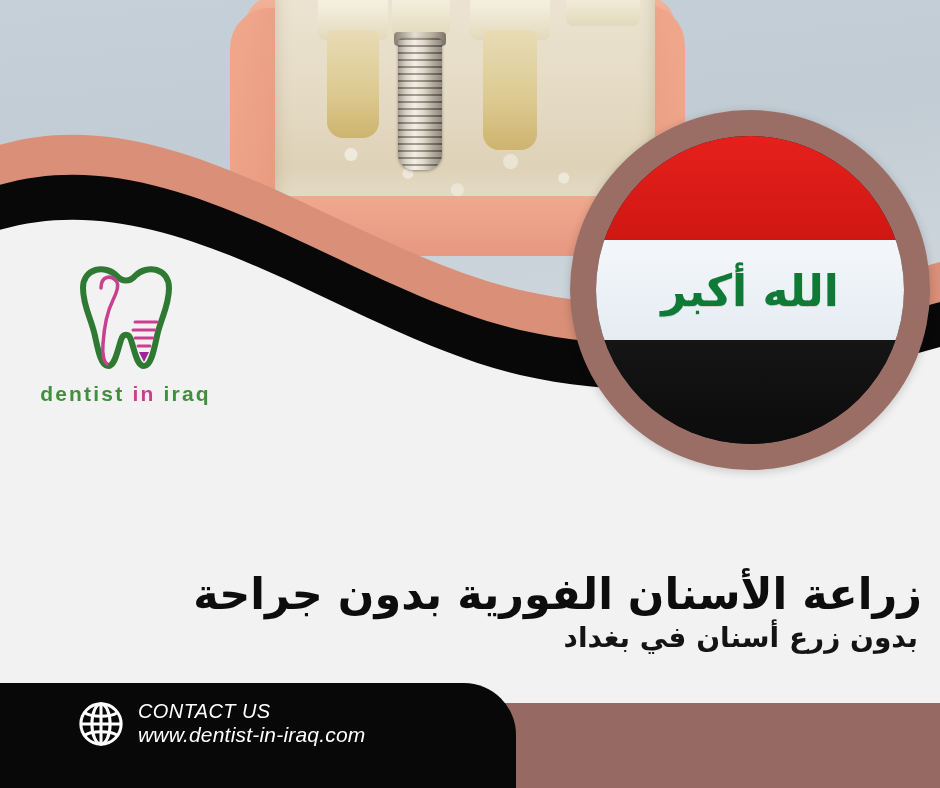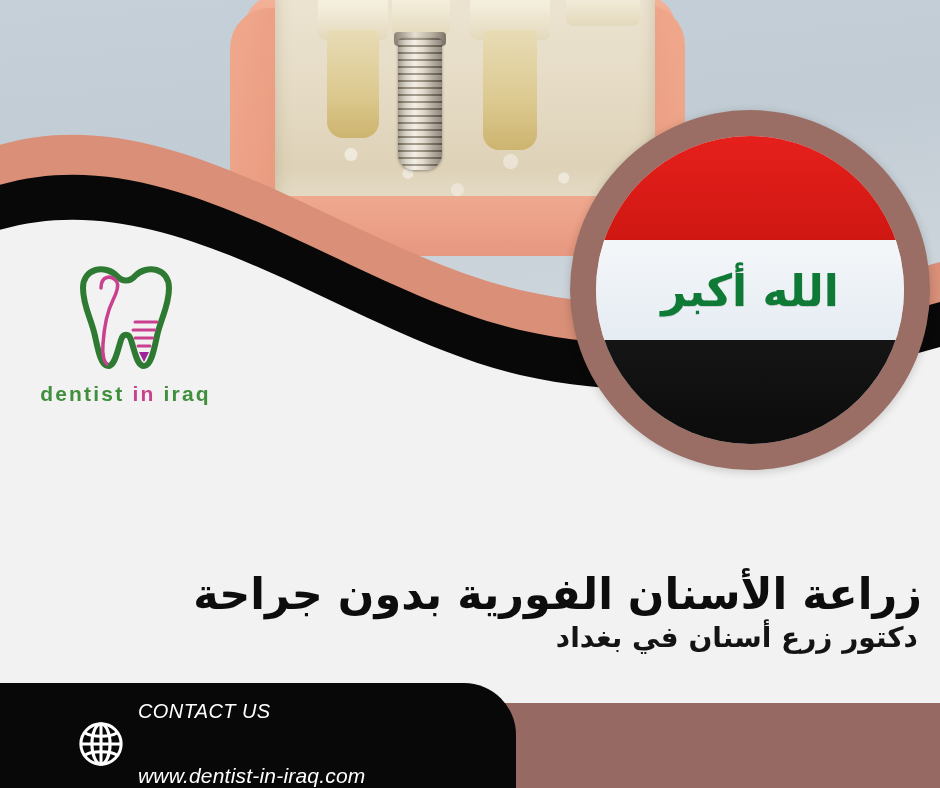--- a/index.html
+++ b/index.html
@@ -56,21 +56,21 @@
   .implant-head{position:absolute;left:394px;top:32px;width:52px;height:14px;border-radius:4px;
     background:linear-gradient(90deg,#8b8175 0%,#e5dfd2 40%,#b5ab9c 75%,#7b7267 100%);}
 
   
   .swoosh{position:absolute;left:0;top:0;width:940px;height:420px;}
 
   
   .flag-badge{position:absolute;left:570px;top:110px;width:360px;height:360px;
     border-radius:50%;background:#9a6e64;box-shadow:0 2px 10px rgba(0,0,0,.18);}
   .flag-inner{position:absolute;left:26px;top:26px;width:308px;height:308px;border-radius:50%;
-    overflow:hidden;background:#e5e5e5;text-align:right;}
+    overflow:hidden;background:#0f172a;text-align:right;}
   .flag-red{position:absolute;left:-20px;top:0;width:350px;height:104px;
     background:linear-gradient(180deg,#e6201c 0%,#cf1712 100%);}
   .flag-white{position:absolute;left:-20px;top:104px;width:350px;height:100px;
     background:linear-gradient(180deg,#f4f7fa 0%,#e5ecf2 100%);}
   .flag-black{position:absolute;left:-20px;top:204px;width:350px;height:120px;
     background:linear-gradient(180deg,#151515 0%,#0a0a0a 100%);}
   .flag-script{position:absolute;left:0;top:104px;width:308px;height:100px;
     display:flex;align-items:center;justify-content:center;
     color:#0f7a36;font-size:44px;font-weight:700;letter-spacing:2px;
     font-family:"DejaVu Sans","Liberation Sans",sans-serif;
@@ -94,21 +94,21 @@
 
   
   .brown-bar{position:absolute;left:430px;top:703px;width:510px;height:85px;
     background:#966a62;border-radius:44px 0 0 0;}
   .black-bar{position:absolute;left:0;top:683px;width:516px;height:105px;
     background:#080808;border-radius:0 52px 0 0;}
   .contact{position:absolute;left:78px;top:700px;display:flex;align-items:center;gap:14px;font-style:italic;}
   .globe{width:46px;height:46px;flex:0 0 46px;}
   .contact-text{color:#fff;line-height:1.16;}
   .contact-title{font-size:20px;letter-spacing:.4px;}
-  .contact-url{font-size:21px;letter-spacing:.2px;margin-top:41px;}
+  .contact-url{font-size:21px;letter-spacing:.2px;}
 </style>
 </head>
 <body>
 
 <div class="poster">
 
   <div class="photo-area">
     <div class="gum-top"></div>
     <div class="gum-left"></div>
     <div class="gum-right"></div>
@@ -157,21 +157,21 @@
       <path d="M78 94 L88 94 L83 104 Z" fill="#a0239a"></path>
     </svg>
     <div class="logo-word">
       <span class="w-green">dentist</span>
       <span class="w-pink">in</span>
       <span class="w-green">iraq</span>
     </div>
   </div>
 
   <div class="headline">زراعة الأسنان الفورية بدون جراحة</div>
-  <div class="subhead">دكتور زرع أسنان في بغداد</div>
+  <div class="subhead">بدون زرع أسنان في بغداد</div>
 
   <div class="brown-bar"></div>
   <div class="black-bar"></div>
 
   <div class="contact">
     <svg class="globe" viewBox="0 0 48 48">
       <circle cx="24" cy="24" r="21" fill="none" stroke="#fff" stroke-width="3.2"></circle>
       <ellipse cx="24" cy="24" rx="9.5" ry="21" fill="none" stroke="#fff" stroke-width="3.2"></ellipse>
       <line x1="3" y1="24" x2="45" y2="24" stroke="#fff" stroke-width="3.2"></line>
       <path d="M7.5 12.5 C14 17 34 17 40.5 12.5" fill="none" stroke="#fff" stroke-width="3"></path>

